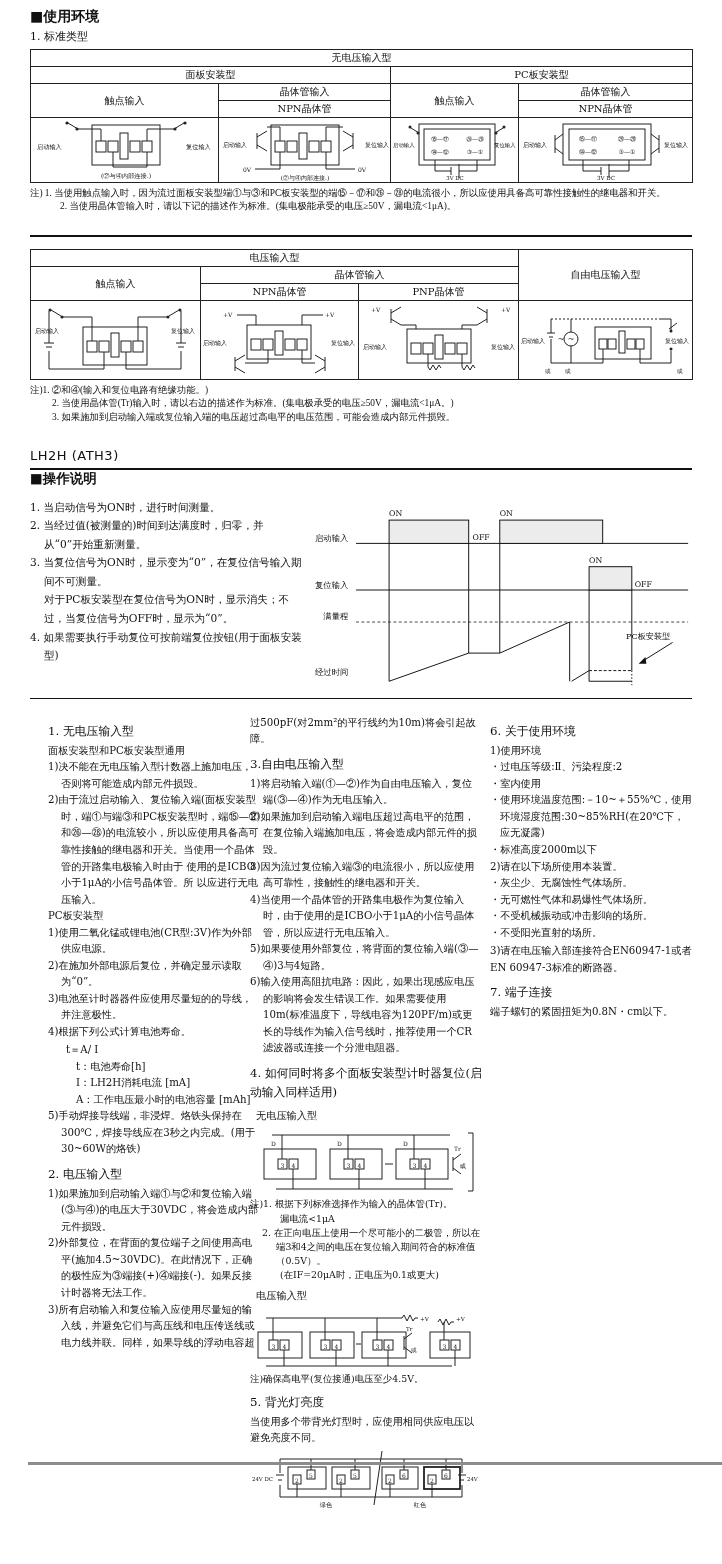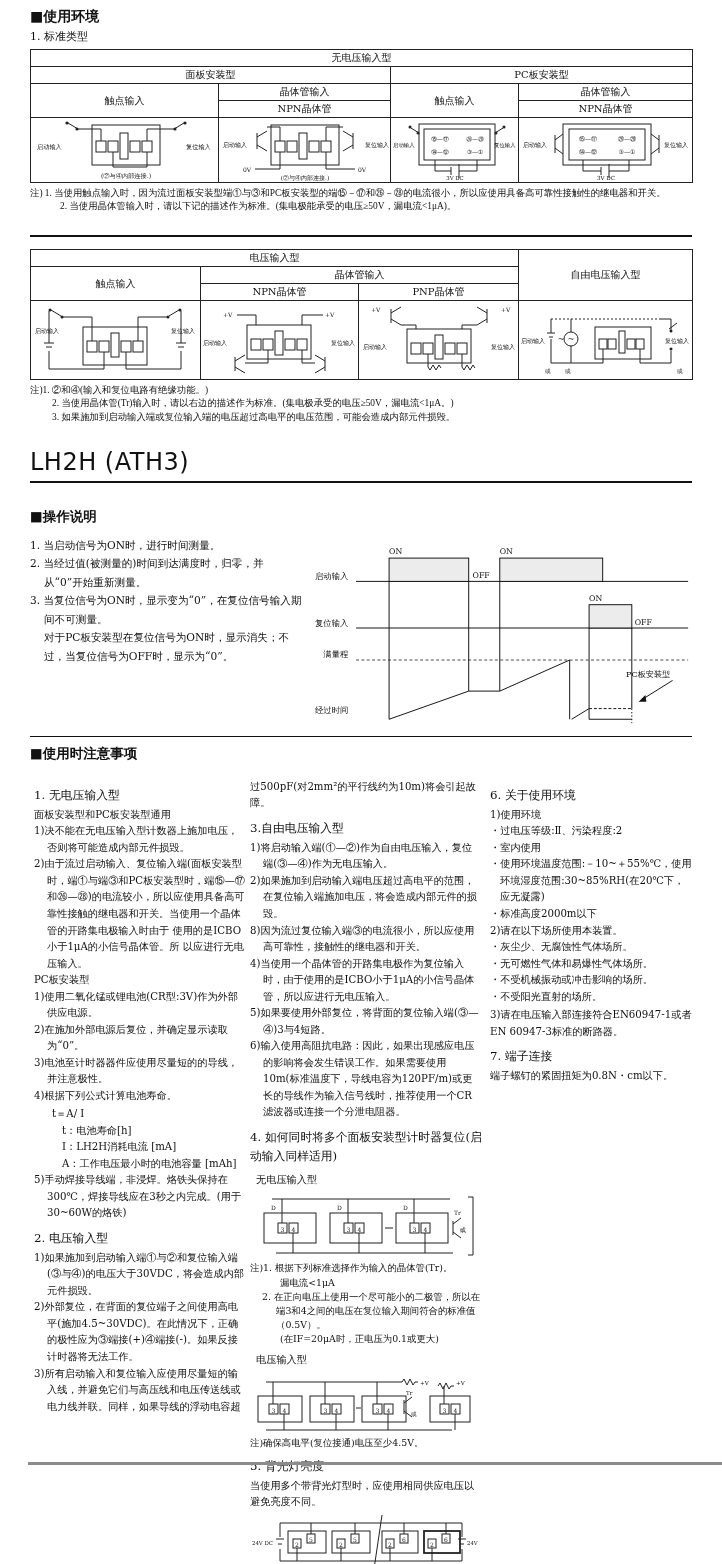--- a/index.html
+++ b/index.html
@@ -15,22 +15,22 @@
   svg{display:block;margin:0 auto}
   svg text{font-family:"DejaVu Serif",serif;fill:#111}
   .tnote{margin-top:4px}
   .tnote .ln{font-size:9.4px;line-height:1.4;font-family:Liberation Serif, serif}
   .nli{padding-left:30px;text-indent:-30px}
   .nind{padding-left:30px}
   .nli2{padding-left:22px;text-indent:-22px}
   .nind2{padding-left:22px}
   .rule{height:2px;background:#111;margin-top:22px}
   .rule2{height:1px;background:#111}
-  .model{font-size:24px;letter-spacing:.5px;margin-top:24px;padding-bottom:5px;border-bottom:2px solid #111}
-  .sech{font-size:13.5px;font-weight:bold;margin-top:25px}
+  .model{font-size:13px;letter-spacing:.5px;margin-top:24px;padding-bottom:5px;border-bottom:2px solid #111}
+  .sech{font-size:13.5px;font-weight:bold;margin-top:0}
   .oprow{position:relative;height:198px;margin-top:4px}
   .oplist{position:absolute;left:0;top:6px;width:272px}
   .oplist .ln{font-family:"DejaVu Serif",serif;font-size:10.6px;line-height:1.75}
   .li4{padding-left:14px;text-indent:-14px}
   .ind4{padding-left:14px}
   .timing{position:absolute;left:262px;top:0}
   .prec{position:relative;height:790px}
   .pcol{position:absolute;top:16px}
   .pcol .ln{font-family:"DejaVu Serif",serif;font-size:10.2px;line-height:1.62}
   .pcol .h{font-size:11.8px;margin:7px 0 2px}
@@ -332,20 +332,21 @@
 
   <div class="model">LH2H (ATH3)</div>
 
   <div class="sech">■操作说明</div>
   <div class="oprow">
     <div class="oplist">
         <div class="ln li4">1. 当启动信号为ON时，进行时间测量。</div>
         <div class="ln li4">2. 当经过值(被测量的)时间到达满度时，归零，并从“0”开始重新测量。</div>
         <div class="ln li4">3. 当复位信号为ON时，显示变为“0”，在复位信号输入期间不可测量。</div>
         <div class="ln ind4">对于PC板安装型在复位信号为ON时，显示消失；不过，当复位信号为OFF时，显示为“0”。</div>
+        <div class="ln li4">4. 如果需要执行手动复位可按前端复位按钮(用于面板安装型)</div>
       </div>
     <svg class="timing" width="400" height="196" viewBox="0 0 412 196">
       <g stroke="#111" fill="none" stroke-width="1">
         <line x1="66" y1="50" x2="408" y2="50"></line>
         <line x1="66" y1="98" x2="408" y2="98"></line>
         <line x1="66" y1="131" x2="408" y2="131" stroke-dasharray="3,2.5" stroke="#444"></line>
         <rect x="100" y="26" width="82" height="24" fill="#ececec"></rect>
         <rect x="214" y="26" width="106" height="24" fill="#ececec"></rect>
         <rect x="306" y="74" width="44" height="24" fill="#ececec"></rect>
         <path d="M100 50 V192 M182 50 V163 M214 50 V163 M306 98 V181 M350 98 V181"></path>
@@ -363,24 +364,23 @@
       <text x="214" y="22" font-size="8">ON</text>
       <text x="306" y="70" font-size="8">ON</text>
       <text x="186" y="47" font-size="8">OFF</text>
       <text x="353" y="95" font-size="8">OFF</text>
       <text x="344" y="148" font-size="8.4">PC板安装型</text>
     </svg>
   </div>
 
   <div class="rule2" style="margin-top:8px"></div>
 
-  <div class="sech" style="margin-top:8px">■使用时注意事项</div>
   <div class="prec">
 
-    <div class="pcol" style="left:4px;width:214px">
+    <div class="pcol" style="left:18px;width:214px">
         <div class="ln h">1. 无电压输入型</div>
         <div class="ln p">面板安装型和PC板安装型通用</div>
         <div class="ln li">1)决不能在无电压输入型计数器上施加电压，否则将可能造成内部元件损毁。</div>
         <div class="ln li">2)由于流过启动输入、复位输入端(面板安装型时，端①与端③和PC板安装型时，端⑮—⑰和㉖—㉘)的电流较小，所以应使用具备高可靠性接触的继电器和开关。当使用一个晶体管的开路集电极输入时由于 使用的是ICBO小于1μA的小信号晶体管。所 以应进行无电压输入。</div>
         <div class="ln p">PC板安装型</div>
         <div class="ln li">1)使用二氧化锰或锂电池(CR型:3V)作为外部供应电源。</div>
         <div class="ln li">2)在施加外部电源后复位，并确定显示读取为“0”。</div>
         <div class="ln li">3)电池至计时器器件应使用尽量短的的导线，并注意极性。</div>
         <div class="ln li">4)根据下列公式计算电池寿命。</div>
         <div class="ln f">t＝A/ I</div>

